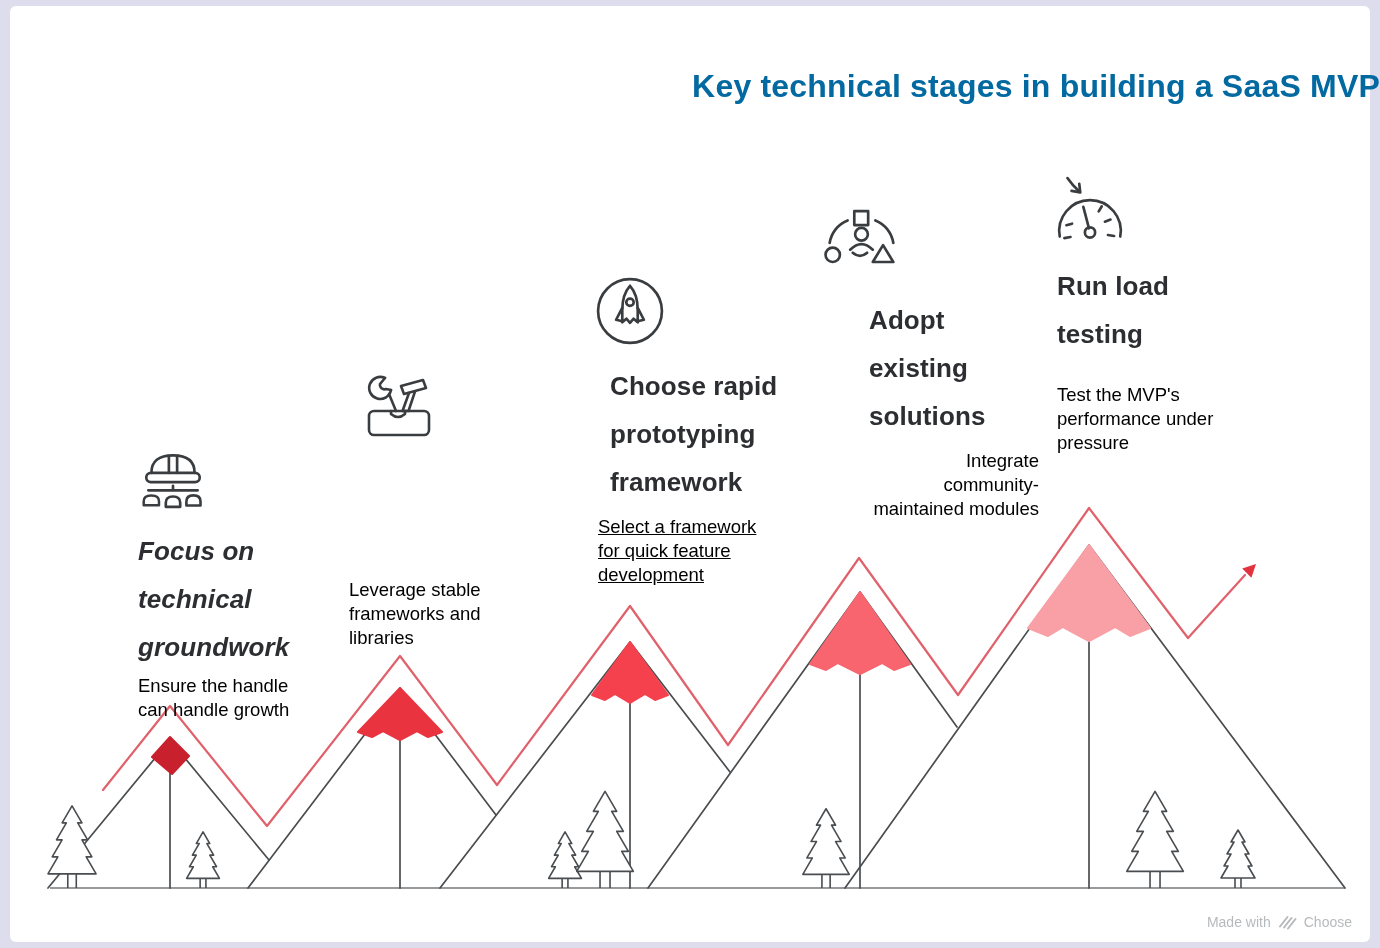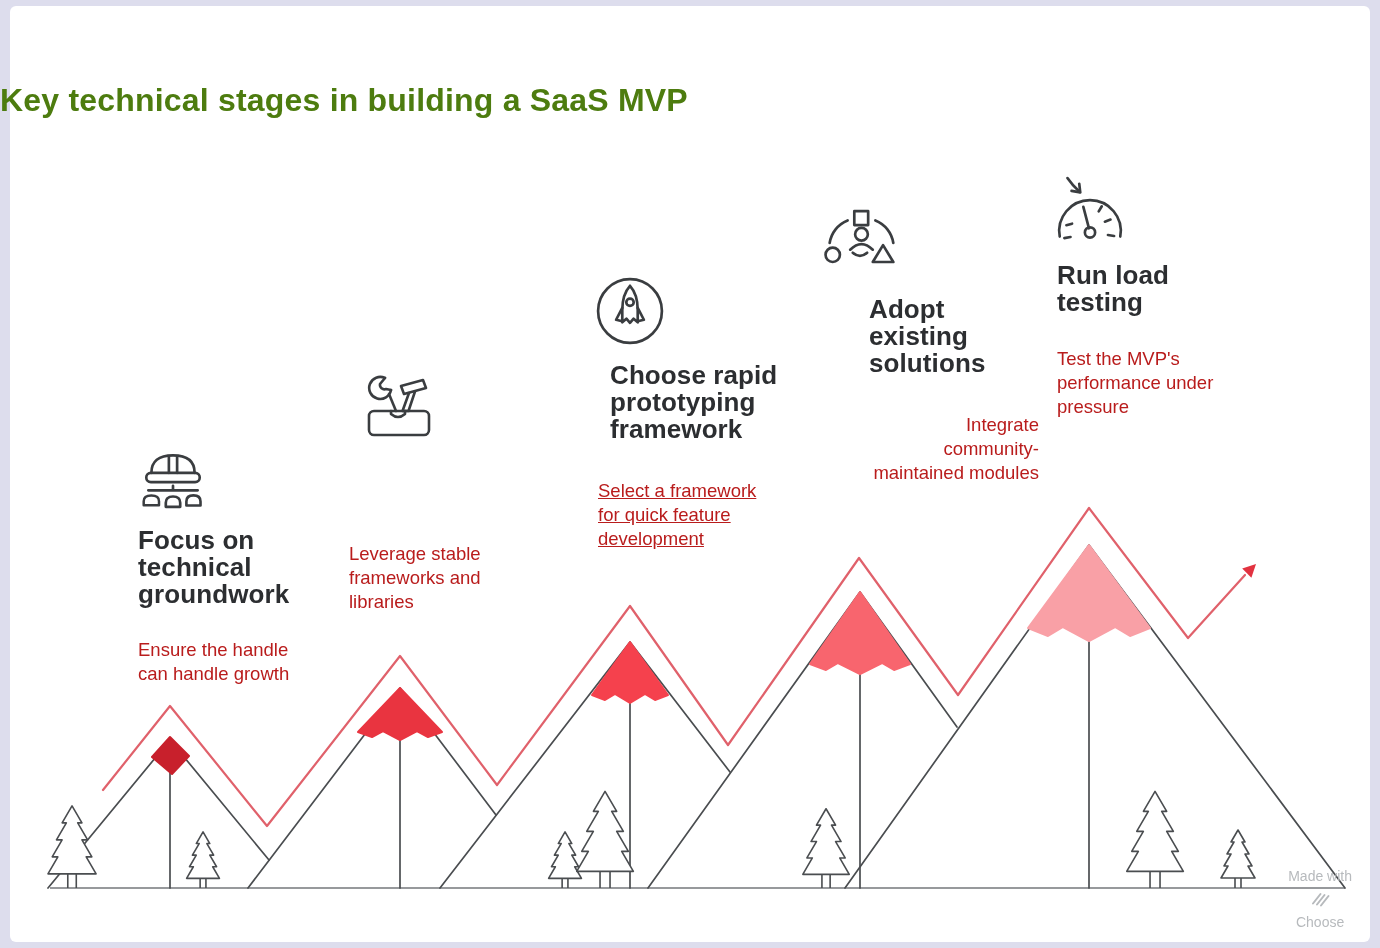--- a/index.html
+++ b/index.html
@@ -8,36 +8,36 @@
     position:relative; width:1380px; height:948px;
     background:#dddded; overflow:hidden;
     font-family:"Liberation Sans","DejaVu Sans",sans-serif;
   }
   .card {
     position:absolute; left:10px; top:6px; right:10px; bottom:6px;
     background:#ffffff; border-radius:6px; z-index:0;
   }
   .scene { position:absolute; left:0; top:0; width:1380px; height:948px; z-index:1; }
   .page-title {
-    position:absolute; left:0; right:0; top:82px; text-align:left;
-    font-size:32px; font-weight:600; color:#4d7c0f; letter-spacing:.2px; z-index:2;
+    position:absolute; left:0; right:0; top:68px; text-align:right;
+    font-size:32px; font-weight:600; color:#0369a1; letter-spacing:.2px; z-index:2;
   }
   .stage-icon { position:absolute; z-index:2; }
   .stage-title {
-    position:absolute; z-index:2; font-size:26px; line-height:27px;
+    position:absolute; z-index:2; font-size:26px; line-height:48px;
     font-weight:600; color:#2c2e31; white-space:pre-line; letter-spacing:.1px;
   }
   .stage-desc {
     position:absolute; z-index:2; font-size:18.5px; line-height:24px;
-    font-weight:400; color:#b91c1c; white-space:pre-line;
+    font-weight:400; color:#000000; white-space:pre-line;margin-top:36px;
   }
   .footer {
     position:absolute; right:28px; bottom:18px; z-index:2;
     display:flex; align-items:center; gap:7px;
-    font-size:14px; color:#b7babd;flex-direction:column;
+    font-size:14px; color:#b7babd;
   }
   .icon-stroke { stroke:#3a3d40; stroke-width:2.6; fill:none;
                  stroke-linecap:round; stroke-linejoin:round; }
 </style>
 </head>
 <body>
 
 <div class="frame">
   <div class="card"></div>
 
@@ -89,21 +89,21 @@
     <g class="icon-stroke">
       <path d="M14,30 Q14,13 35,13 Q56,13 56,30"></path>
       <rect x="9" y="30" width="52" height="9" rx="4.5"></rect>
       <path d="M31,14.5 L31,30 M39,14.5 L39,30"></path>
       <path d="M11,47 L59,47 M35,42.5 L35,47"></path>
       <path d="M6,63 L6,59 Q6,53 14,53 Q22,53 22,59 L22,63 Z" transform="translate(0,0) scale(0.93) translate(1,3)"></path>
       <path d="M28,63 L28,59 Q28,53 35,53 Q42,53 42,59 L42,63 Z"></path>
       <path d="M49,63 L49,59 Q49,53 56,53 Q63,53 63,59 L63,63 Z" transform="scale(0.98)"></path>
     </g>
   </svg>
-  <div class="stage-title" style="left:138px; top:527px; width:200px;">Focus on
+  <div class="stage-title" style="left:138px; top:527px; width:200px;font-style:italic;">Focus on
 technical
 groundwork</div>
   <div class="stage-desc" style="left:138px; top:638px; width:210px;">Ensure the handle
 can handle growth</div>
 
   <svg class="stage-icon" style="left:364px; top:375px;" width="70" height="64" viewBox="0 0 68 64">
     <g class="icon-stroke">
       <rect x="4" y="36" width="60" height="24" rx="5"></rect>
       <path d="M26,36 L26,39 Q33,45 40,39 L40,36"></path>
       <path d="M20,3 A11,11 0 1 0 26,15"></path>

